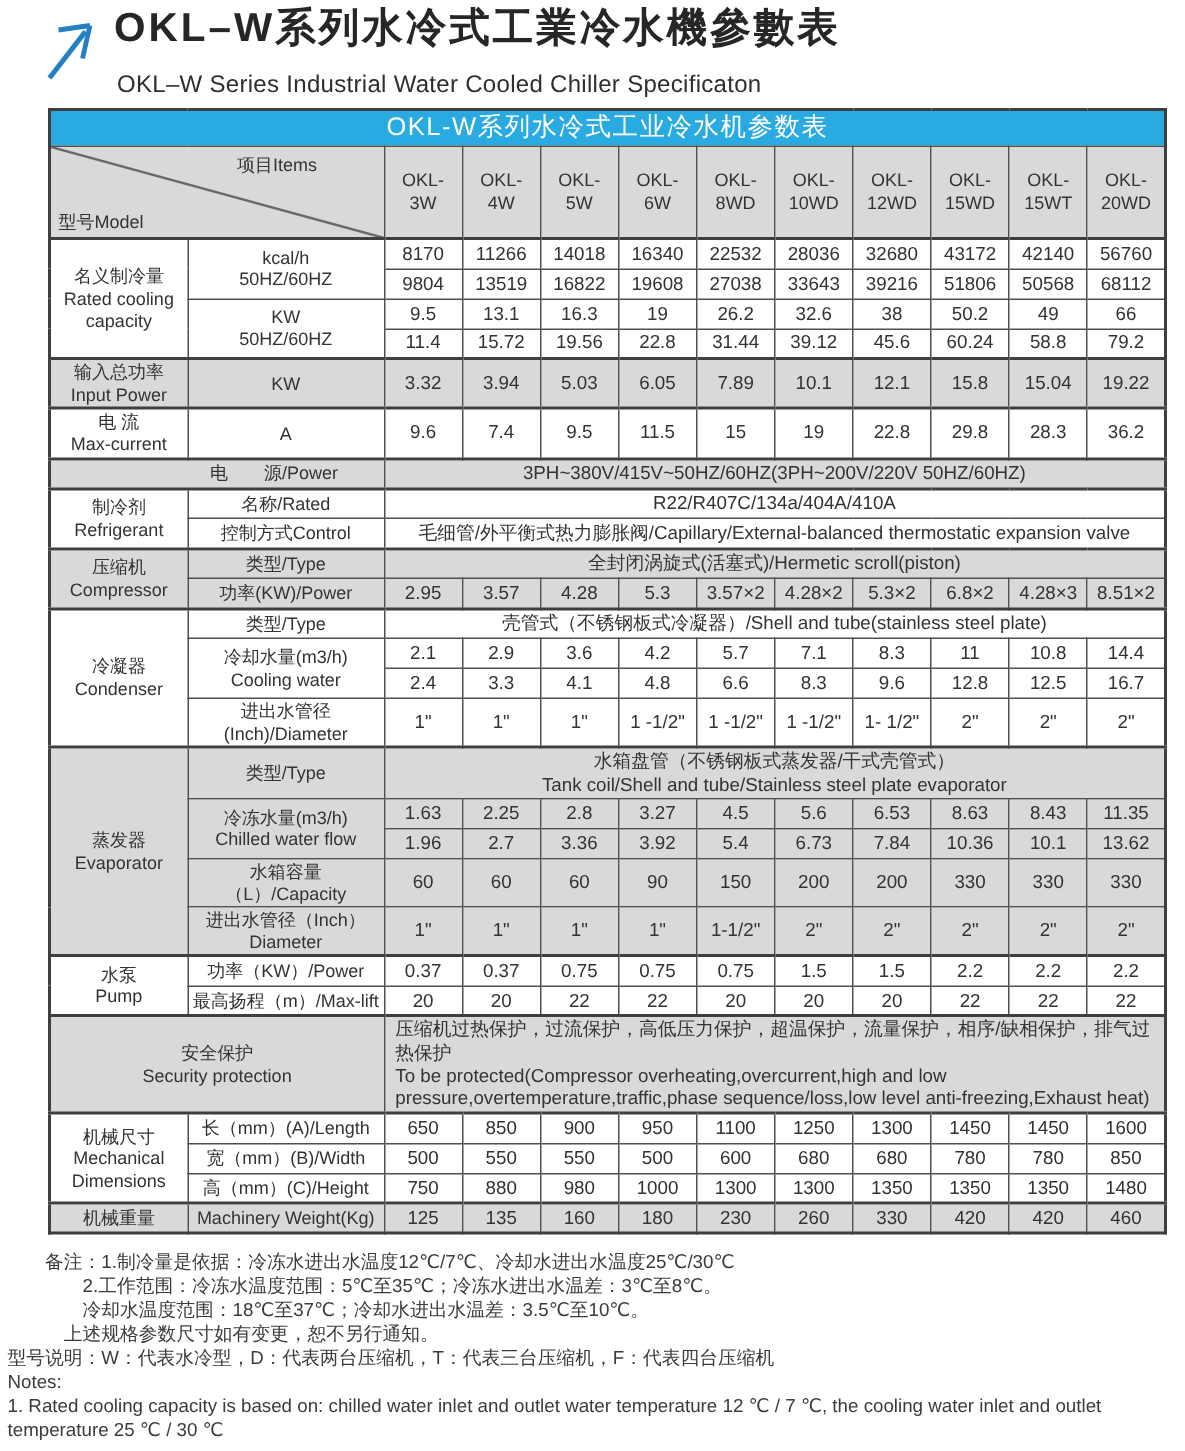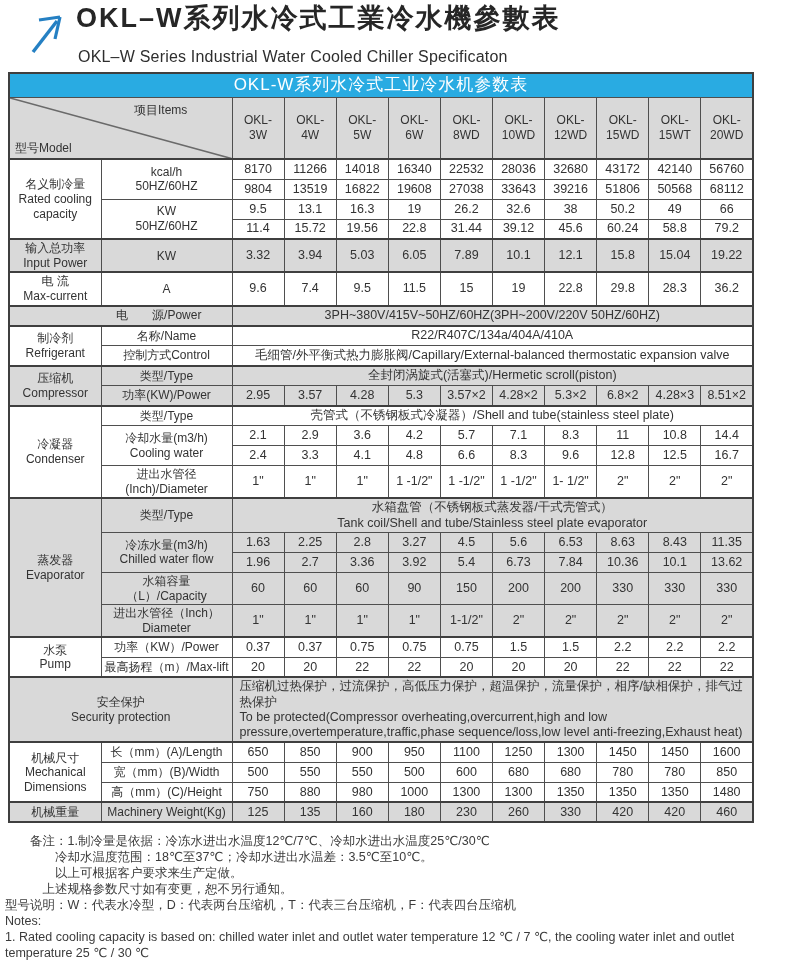--- a/index.html
+++ b/index.html
@@ -21,21 +21,21 @@
   .logo{position:absolute;left:26px;top:8px;width:42px;height:48px;}
   .title-cn{
     position:absolute;left:76px;top:0px;font-size:27px;font-weight:700;
     color:#262626;letter-spacing:2px;white-space:nowrap;
   }
   .title-en{
     position:absolute;left:78px;top:48px;font-size:16px;font-weight:400;
     color:#2e2e2e;white-space:nowrap;letter-spacing:0.2px;
   }
   
-  .spec-wrap{margin:4px 22px 0 8px;}
+  .spec-wrap{margin:4px 22px 0 32px;}
   table.spec-table{
     width:746px;border-collapse:collapse;table-layout:fixed;
     border:2px solid var(--heavy);font-size:12.5px;color:var(--ink);
   }
   .spec-table td{
     border:1px solid var(--border);text-align:center;vertical-align:middle;
     padding:1px 2px;height:20px;line-height:1.22;white-space:pre-line;
     overflow:hidden;
   }
   .title-cell{
@@ -208,21 +208,21 @@
           <td class="val">28.3</td>
           <td class="val">36.2</td>
         </tr>
         <tr class="shaded sec-first">
           <td class="cat cat-left" rowspan="1" colspan="2">电　　源/Power</td>
           <td class="span-val" colspan="10">3PH~380V/415V~50HZ/60HZ(3PH~200V/220V  50HZ/60HZ)</td>
         </tr>
         <tr class="sec-first">
           <td class="cat" rowspan="2">制冷剂
 Refrigerant</td>
-          <td class="item">名称/Name</td>
+          <td class="item">名称/Rated</td>
           <td class="span-val" colspan="10">R22/R407C/134a/404A/410A</td>
         </tr>
         <tr>
           <td class="item">控制方式Control</td>
           <td class="span-val" colspan="10">毛细管/外平衡式热力膨胀阀/Capillary/External-balanced thermostatic expansion valve</td>
         </tr>
         <tr class="shaded sec-first">
           <td class="cat" rowspan="2">压缩机
 Compressor</td>
           <td class="item">类型/Type</td>
@@ -438,22 +438,22 @@
           <td class="val">420</td>
           <td class="val">460</td>
         </tr>
       </tbody>
   </table>
 </div>
 
 <div class="notes">
   <div id="notes-cn">
       <div class="note-line">　　备注：1.制冷量是依据：冷冻水进出水温度12℃/7℃、冷却水进出水温度25℃/30℃</div>
+      <div class="note-line">　　　　2.工作范围：冷冻水温度范围：5℃至35℃；冷冻水进出水温差：3℃至8℃。</div>
       <div class="note-line">　　　　冷却水温度范围：18℃至37℃；冷却水进出水温差：3.5℃至10℃。</div>
-      <div class="note-line">　　　　以上可根据客户要求来生产定做。</div>
       <div class="note-line">　　　上述规格参数尺寸如有变更，恕不另行通知。</div>
       <div class="note-line">型号说明：W：代表水冷型，D：代表两台压缩机，T：代表三台压缩机，F：代表四台压缩机</div>
     </div>
   <div id="notes-en">
       <div class="note-line">Notes:</div>
       <div class="note-line">1. Rated cooling capacity is based on: chilled water inlet and outlet water temperature 12 ℃ / 7 ℃, the cooling water inlet and outlet</div>
       <div class="note-line">temperature 25 ℃ / 30 ℃</div>
     </div>
 </div>
 

